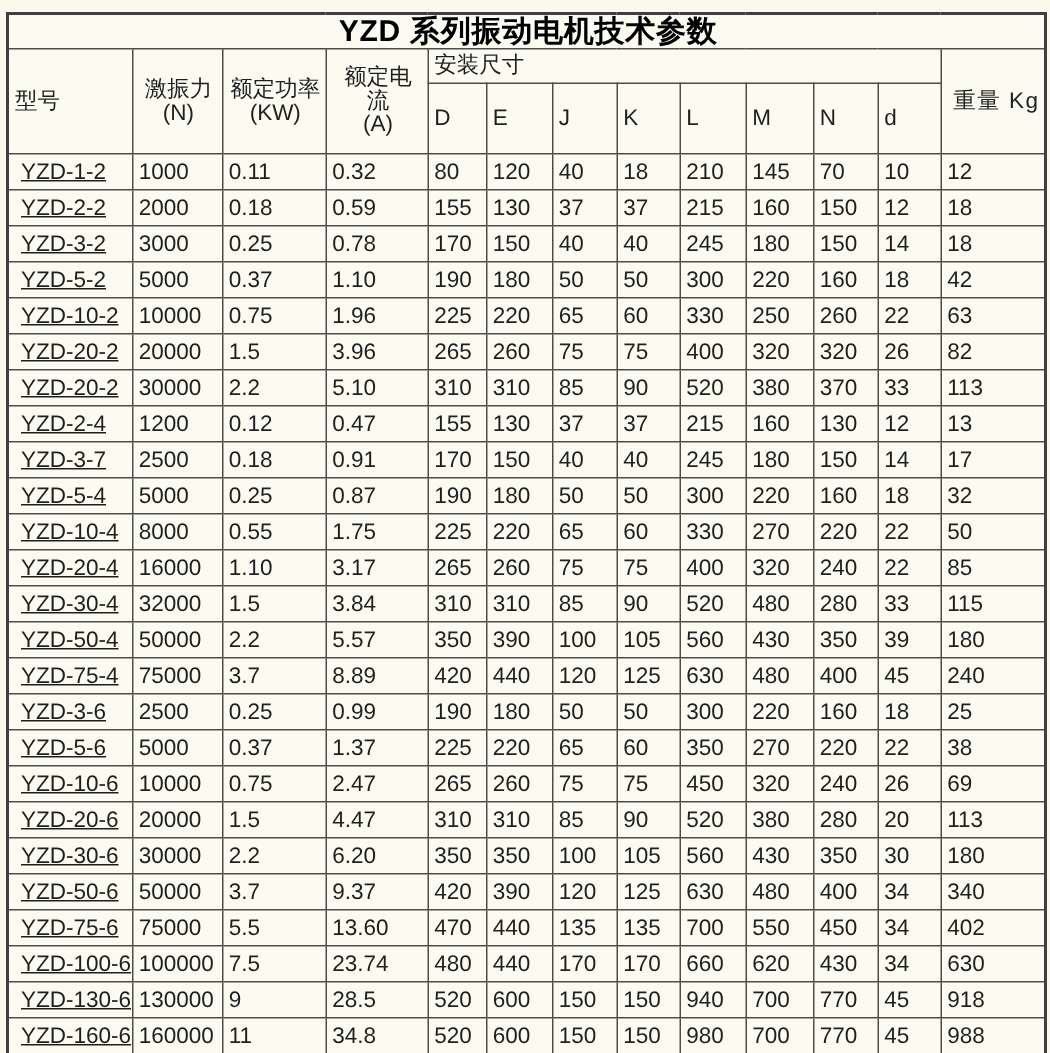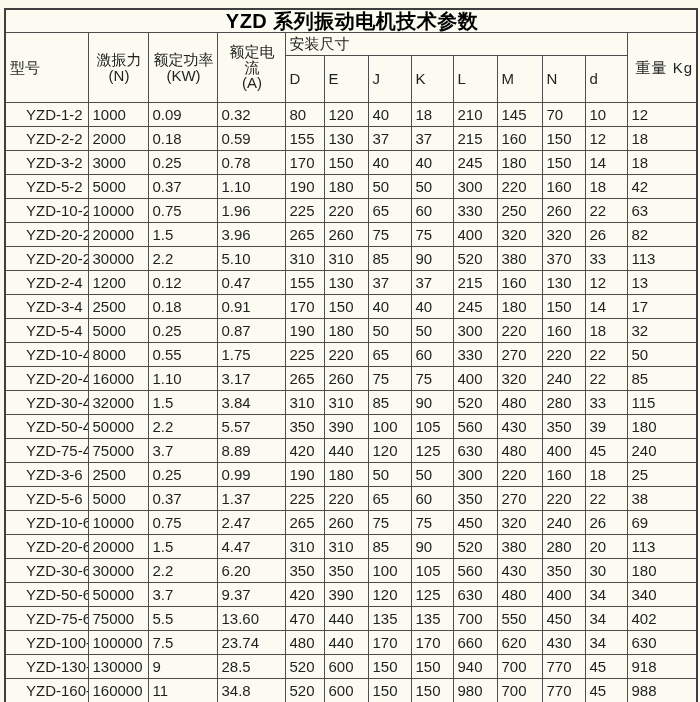--- a/index.html
+++ b/index.html
@@ -43,21 +43,21 @@
     letter-spacing: 0.5px;
   }
   th.hdr-center { text-align: center; }
   th.hdr-left { text-align: left; margin-left: 20px; }
   tr.mount-row th { height: 22px; }
   tr.dims-row th { height: 46px; font-weight: 400; }
   th .hl { display: block; text-align: center; }
   th.model-h { vertical-align: middle; }
   th.weight-h { padding-left: 8px; letter-spacing: 1px; }
   tbody td { height: 23px; }
-  tbody tr td:first-child { padding-left: 20px; }
+  tbody tr td:first-child { padding-left: 8px; text-decoration: underline; }
 </style>
 </head>
 <body>
 
 <table class="spec">
   <colgroup>
     <col style="width:83px">
       <col style="width:60px">
       <col style="width:69px">
       <col style="width:68px">
@@ -101,21 +101,21 @@
       <th>L</th>
       <th>M</th>
       <th>N</th>
       <th>d</th>
     </tr>
   </thead>
   <tbody>
       <tr>
         <td>YZD-1-2</td>
         <td>1000</td>
-        <td>0.09</td>
+        <td>0.11</td>
         <td>0.32</td>
         <td>80</td>
         <td>120</td>
         <td>40</td>
         <td>18</td>
         <td>210</td>
         <td>145</td>
         <td>70</td>
         <td>10</td>
         <td>12</td>
@@ -219,21 +219,21 @@
         <td>130</td>
         <td>37</td>
         <td>37</td>
         <td>215</td>
         <td>160</td>
         <td>130</td>
         <td>12</td>
         <td>13</td>
       </tr>
       <tr>
-        <td>YZD-3-4</td>
+        <td>YZD-3-7</td>
         <td>2500</td>
         <td>0.18</td>
         <td>0.91</td>
         <td>170</td>
         <td>150</td>
         <td>40</td>
         <td>40</td>
         <td>245</td>
         <td>180</td>
         <td>150</td>

